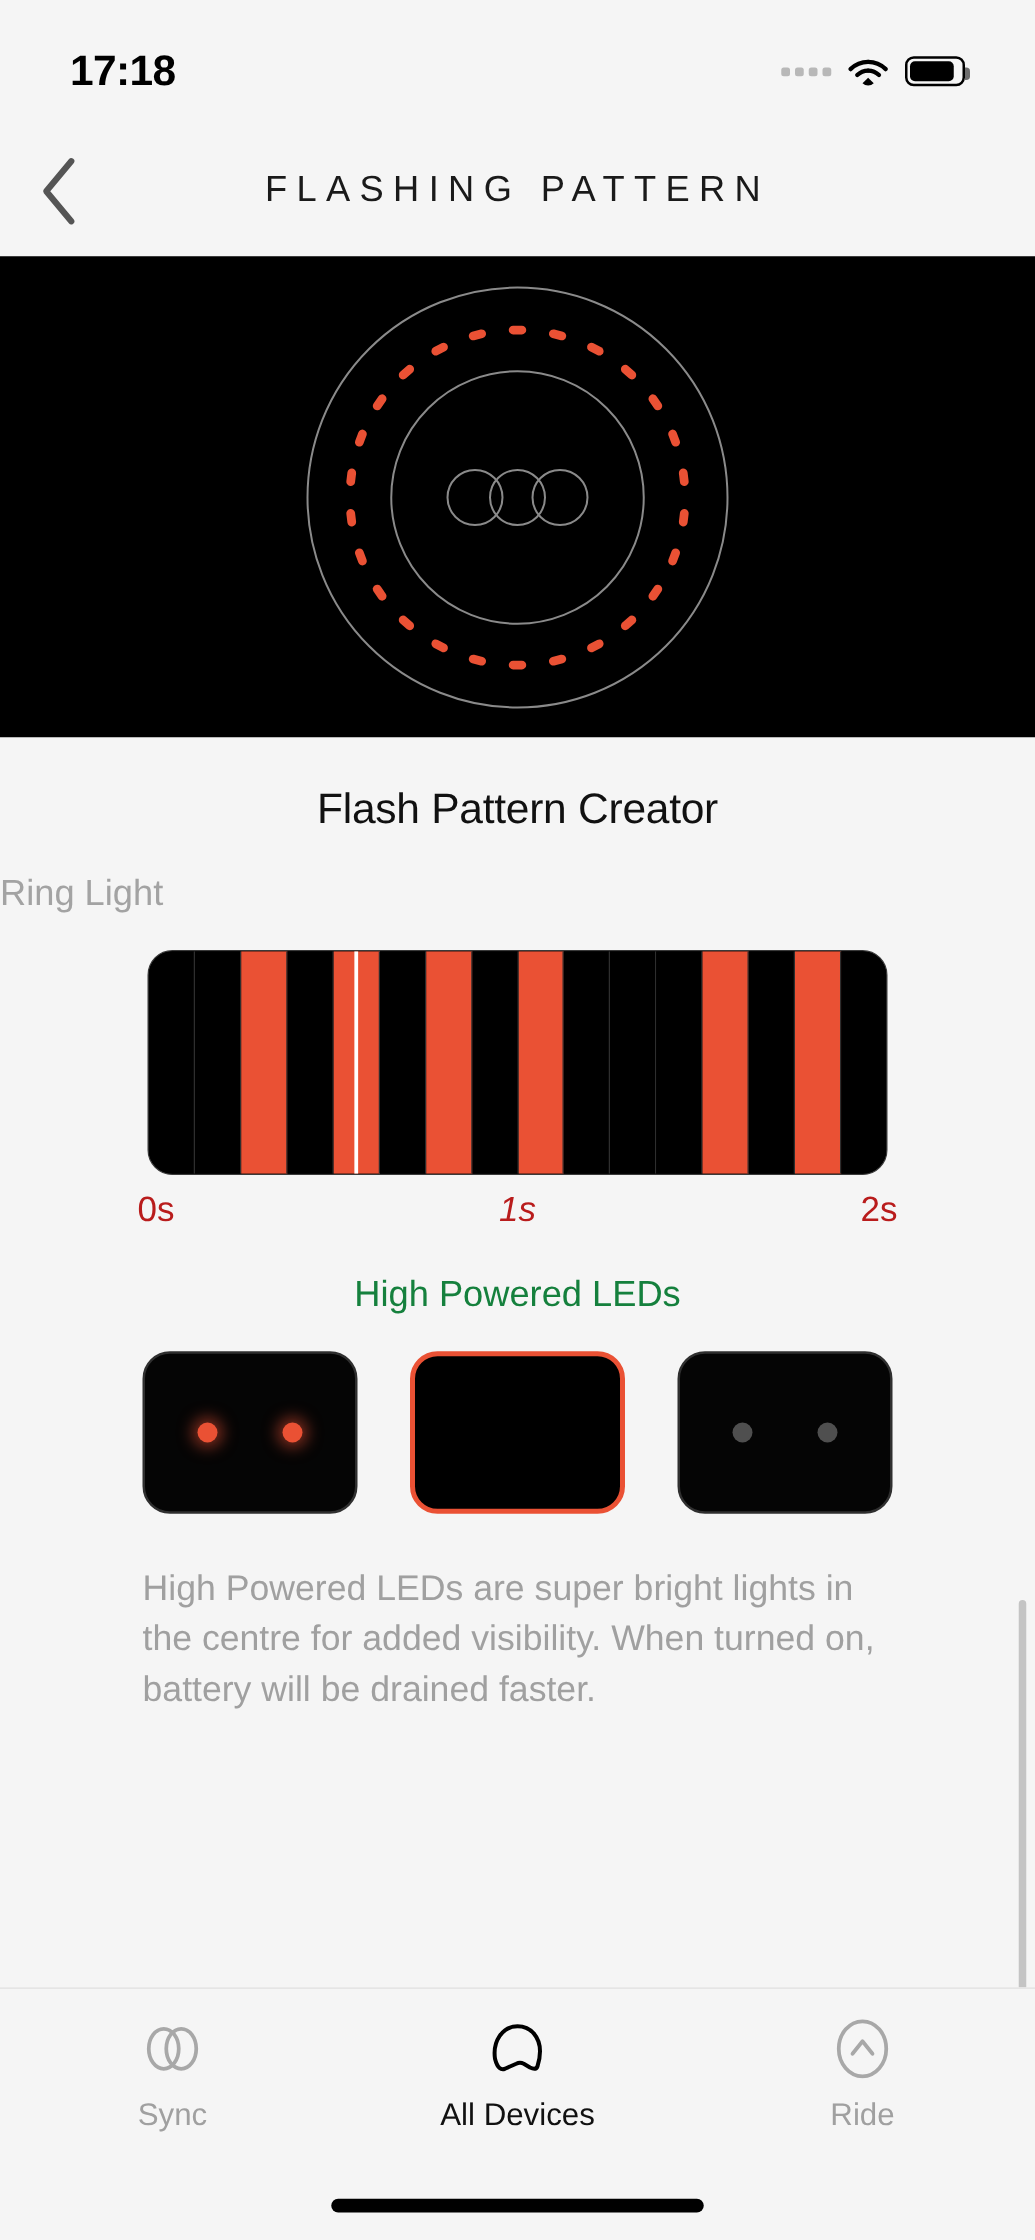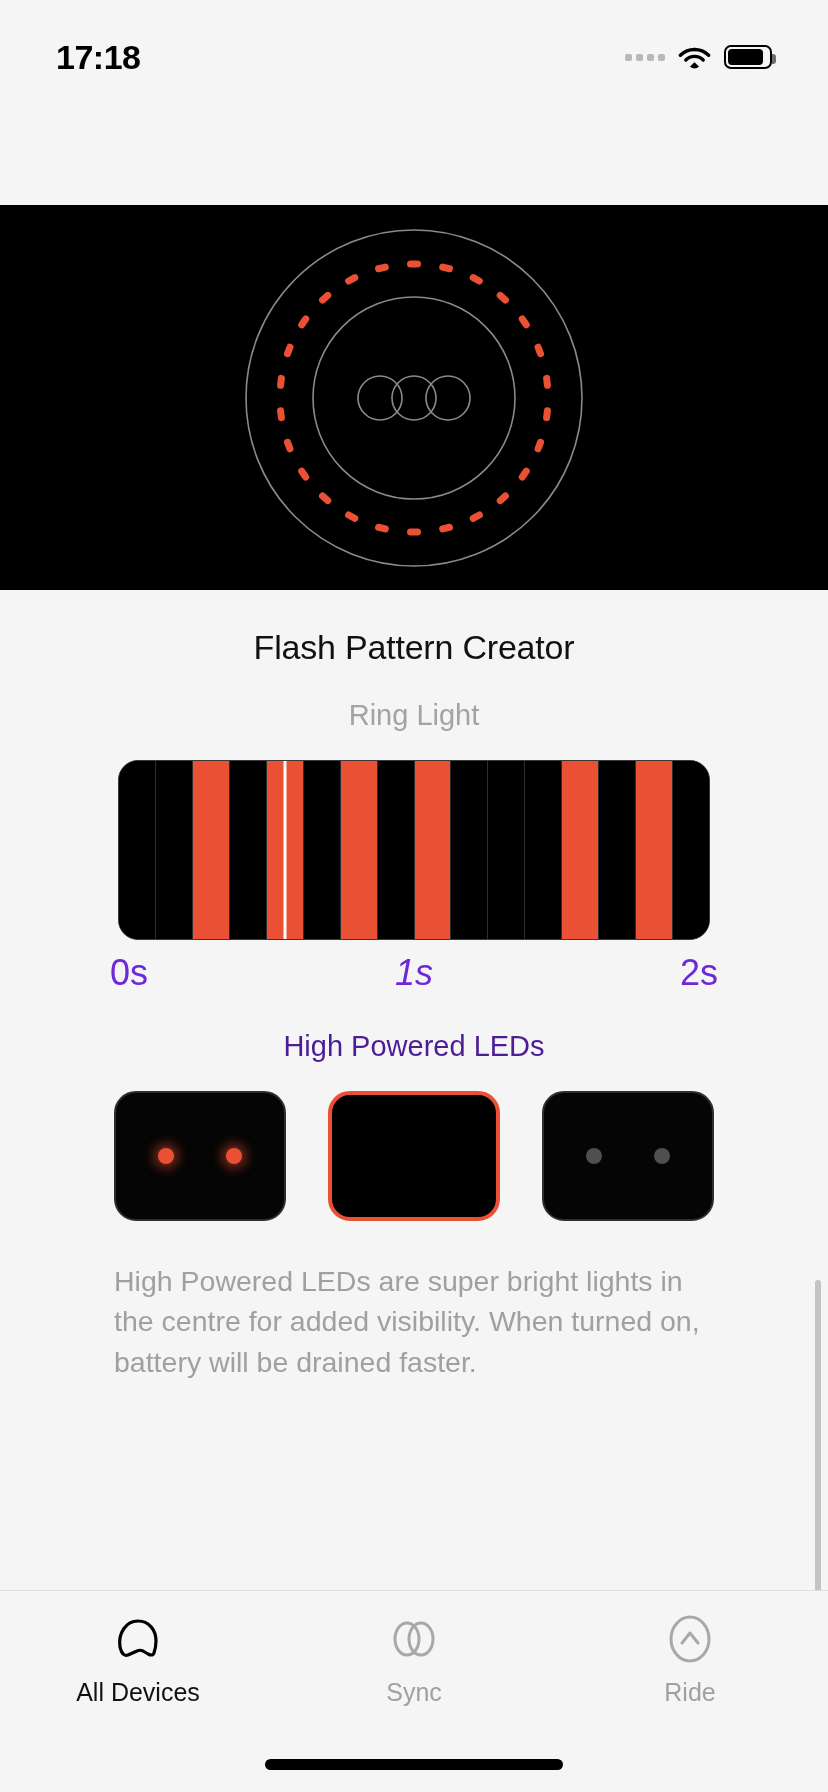--- a/index.html
+++ b/index.html
@@ -67,21 +67,21 @@
   }
   .scrollbar {
     position:absolute; right:7px; top:690px; width:6px; height:555px;
     background:#c4c4c4; border-radius:3px;
   }
   .creator-title {
     text-align:center; font-size:34px; font-weight:400; color:#111;
     margin-top:38px; letter-spacing:-0.2px;
   }
   .ring-label {
-    text-align:center; font-size:29px; color:#a3a3a3; font-weight:400;
+    font-size:29px; color:#a3a3a3; font-weight:400;
     margin-top:32px;
   }
 
   
   .timeline-outer { position:relative; margin:28px auto 0; width:592px; height:180px; }
   .timeline {
     width:592px; height:180px; border-radius:20px;
     background:#000; overflow:hidden; display:flex;
     border:1.5px solid #3a3a3a;
   }
@@ -91,30 +91,30 @@
   .seg.off { background:#000; }
   .seg.half { background:#ea5134; }
   .seg.half::after {
     content:""; position:absolute; left:50%; top:0; width:3px; height:100%;
     background:#fff; transform:translateX(-50%);
   }
   .axis {
     position:relative; width:608px; margin:12px auto 0;
     display:flex; justify-content:space-between;
   }
-  .axis span { font-size:36px; color:#6d28d9; }
+  .axis span { font-size:28px; color:#b91c1c; }
   .axis .mid { position:absolute; left:50%; transform:translateX(-50%);font-style:italic; }
 
   .desc {
     width:592px; margin:24px auto 0;
     font-size:28.5px; line-height:1.42; color:#a0a0a0; font-weight:400;
   }
 
   .hp-label {
-    text-align:center; font-size:29px; color:#4c1d95; margin-top:36px;
+    text-align:center; font-size:29px; color:#15803d; margin-top:36px;
   }
   .hp-cards {
     width:600px; margin:28px auto 0;
     display:flex; justify-content:space-between;
   }
   .hp-card {
     width:172px; height:130px; border-radius:22px;
     background:#050505; border:2px solid #2f2f2f;
     display:flex; align-items:center; justify-content:center; gap:52px;
     position:relative;
@@ -167,20 +167,28 @@
           <path d="M16.5 17.2 21 21.6a6.4 6.4 0 0 1-9 0z" fill="#000"></path>
         </svg>
       </span>
       <span class="batt">
         <span class="fill"></span>
           <span class="cap"></span>
       </span>
     </div>
   </div>
 
+  <div class="header">
+    <div class="back-btn">
+      <svg width="34" height="56" viewBox="0 0 34 56">
+        <path d="M28 4 8 28l20 24" stroke="#555" stroke-width="5" fill="none" stroke-linecap="round" stroke-linejoin="round"></path>
+      </svg>
+    </div>
+    <div class="page-title">FLASHING PATTERN</div>
+  </div>
 
   <div class="preview">
     <div class="ring-wrap">
       <svg width="340" height="340" viewBox="0 0 340 340">
         <circle cx="170" cy="170" r="168" fill="none" stroke="#8a8a8a" stroke-width="1.6"></circle>
         <circle cx="170" cy="170" r="101" fill="none" stroke="#8a8a8a" stroke-width="1.6"></circle>
         <circle cx="136" cy="170" r="22" fill="none" stroke="#8a8a8a" stroke-width="1.6"></circle>
         <circle cx="170" cy="170" r="22" fill="none" stroke="#8a8a8a" stroke-width="1.6"></circle>
         <circle cx="204" cy="170" r="22" fill="none" stroke="#8a8a8a" stroke-width="1.6"></circle>
         <g id="leds" fill="#ea5134">
@@ -263,37 +271,37 @@
         </div>
       </div>
 
     <div class="desc2">High Powered LEDs are super bright lights in the centre for added visibility. When turned on, battery will be drained faster.</div>
 
     <div class="scrollbar"></div>
   </div>
 
   <div class="tabbar">
     <div class="tabs" id="tabs">
-        <div class="tab active">
-          <div class="ticon">
-            <svg width="52" height="44" viewBox="0 0 52 44">
-              <path d="M8 30c-2-14 6-26 18-26 11 0 18 9 18 20 0 5-1 9-2 12-1 3-4 2-6 1l-5-3c-2-1-4-1-6 0l-9 4c-3 1-6 0-8-8z" fill="none" stroke="#000000" stroke-width="3.2" stroke-linejoin="round"></path>
-            </svg>
-          </div>
-          <div class="tlabel">All Devices</div>
-        </div>
         <div class="tab">
           <div class="ticon">
             <svg width="56" height="44" viewBox="0 0 56 44">
               <ellipse cx="21" cy="22" rx="12" ry="16" fill="none" stroke="#a8a8a8" stroke-width="3"></ellipse>
               <ellipse cx="35" cy="22" rx="12" ry="16" fill="none" stroke="#a8a8a8" stroke-width="3"></ellipse>
             </svg>
           </div>
           <div class="tlabel">Sync</div>
         </div>
+        <div class="tab active">
+          <div class="ticon">
+            <svg width="52" height="44" viewBox="0 0 52 44">
+              <path d="M8 30c-2-14 6-26 18-26 11 0 18 9 18 20 0 5-1 9-2 12-1 3-4 2-6 1l-5-3c-2-1-4-1-6 0l-9 4c-3 1-6 0-8-8z" fill="none" stroke="#000000" stroke-width="3.2" stroke-linejoin="round"></path>
+            </svg>
+          </div>
+          <div class="tlabel">All Devices</div>
+        </div>
         <div class="tab">
           <div class="ticon">
             <svg width="46" height="48" viewBox="0 0 46 48">
               <ellipse cx="23" cy="24" rx="19" ry="22" fill="none" stroke="#a8a8a8" stroke-width="3"></ellipse>
               <path d="M15 28l8-10 8 10" fill="none" stroke="#a8a8a8" stroke-width="3" stroke-linecap="round" stroke-linejoin="round"></path>
             </svg>
           </div>
           <div class="tlabel">Ride</div>
         </div>
       </div>

